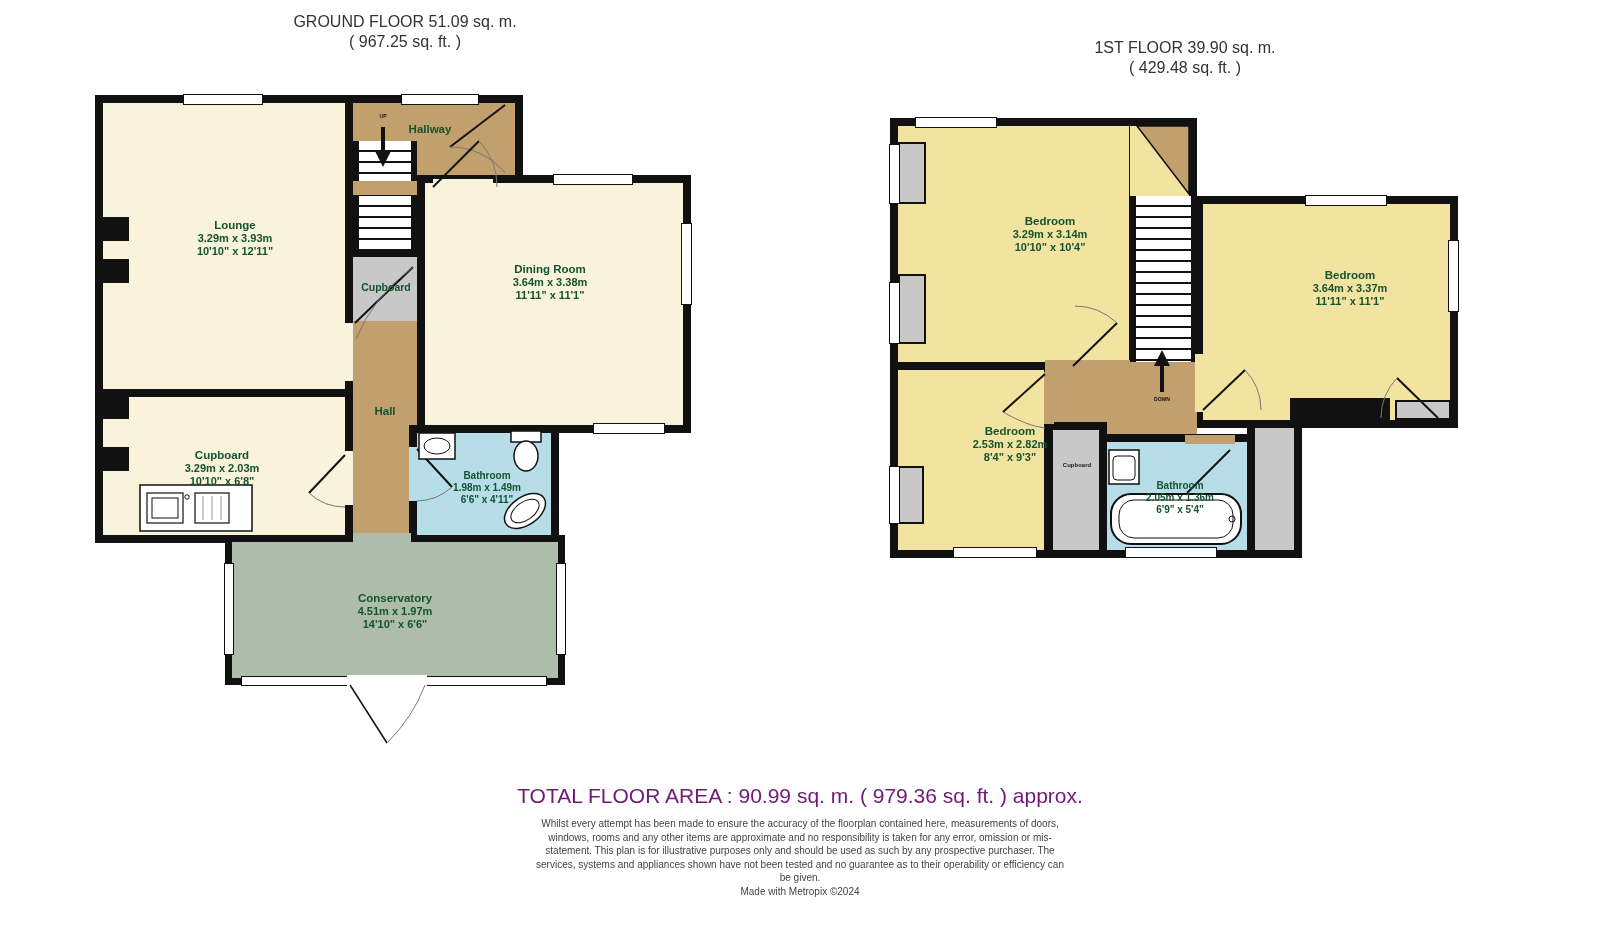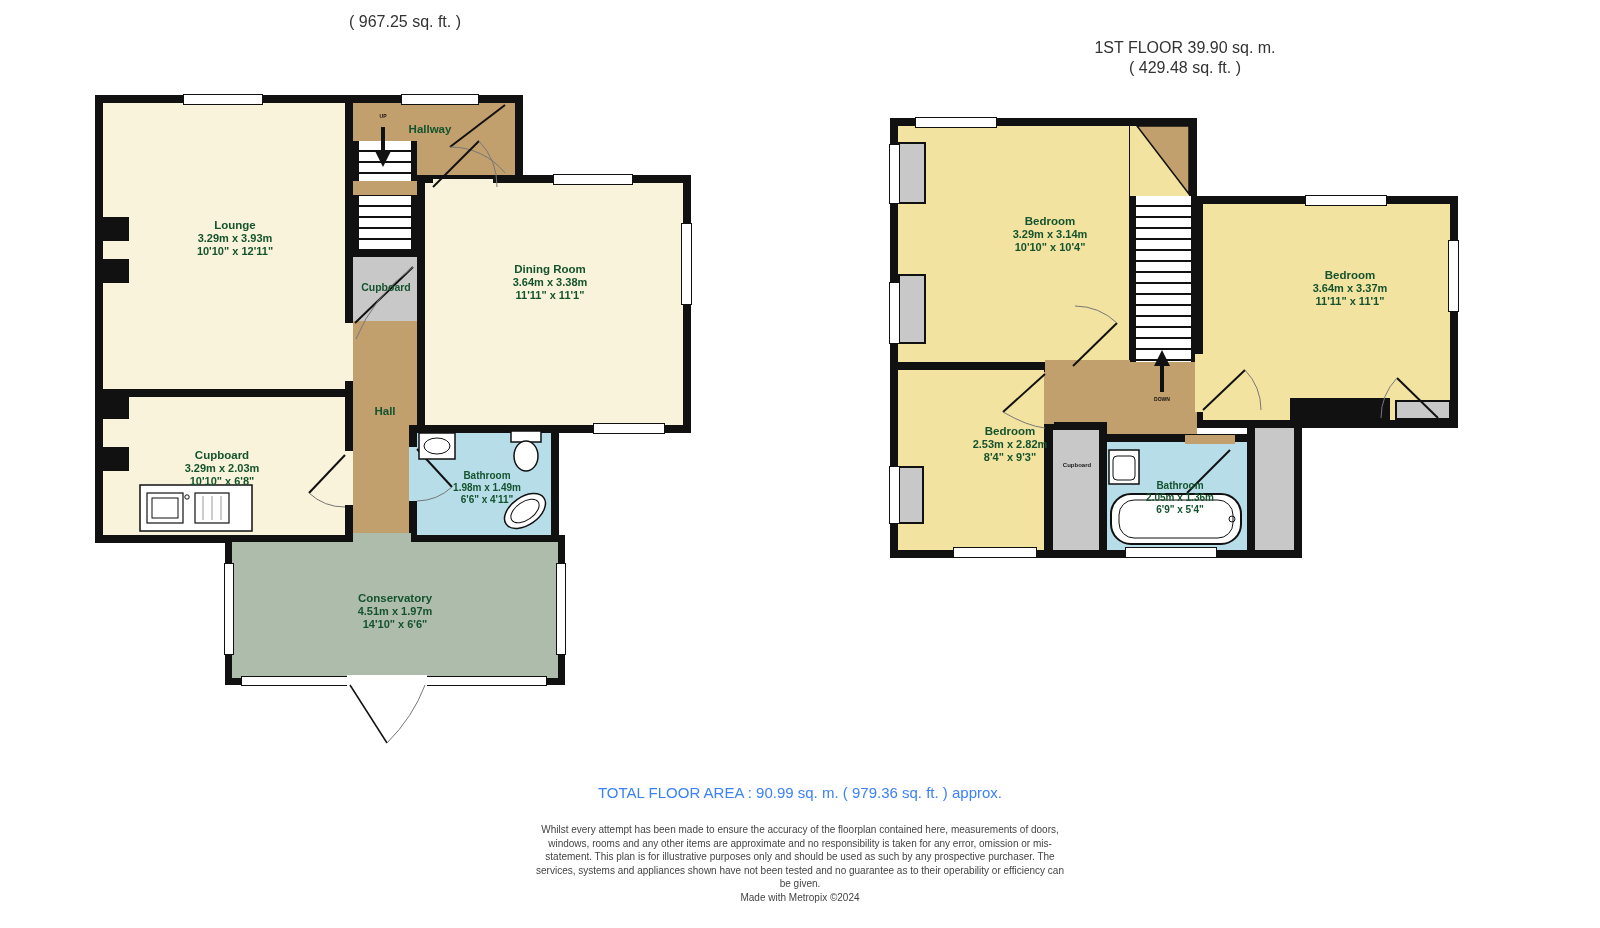--- a/index.html
+++ b/index.html
@@ -21,28 +21,29 @@
   .svg-overlay{position:absolute;left:0;top:0;z-index:8;}
 
   .room-label{position:absolute;text-align:center;z-index:10;color:#14532d;}
   .rl-name{font-size:11.5px;font-weight:bold;line-height:13px;}
   .rl-dims{font-size:11px;font-weight:bold;line-height:13px;}
   .small-label .rl-name,.small-label .rl-dims{font-size:10px;line-height:12px;}
   .tiny-label{position:absolute;text-align:center;font-size:6px;font-weight:bold;z-index:10;color:#1a1a1a;}
   .stair-dir{position:absolute;text-align:center;font-size:5px;font-weight:bold;z-index:11;color:#111;}
 
   .footer{position:absolute;left:0;width:1600px;text-align:center;}
-  .total-line{font-size:15px;color:#3b82f6;}
-  .disclaimer{width:540px;margin:22px auto 0;font-size:10px;line-height:13.5px;color:#444;}
+  .total-line{font-size:21px;color:#701a75;}
+  .disclaimer{width:540px;margin:9px auto 0;font-size:10px;line-height:13.5px;color:#444;}
   .credit{margin-top:1px;font-size:10px;color:#444;}
 </style>
 </head>
 <body>
 
 <div class="plan-title" style="left:95px;top:12px;width:620px;">
+  <div>GROUND FLOOR 51.09 sq. m.</div>
   <div>( 967.25 sq. ft. )</div>
 </div>
 
 <div class="plan-title" style="left:885px;top:38px;width:600px;">
   <div>1ST FLOOR 39.90 sq. m.</div>
   <div>( 429.48 sq. ft. )</div>
 </div>
 
 <div class="canvas" style="left:95px;top:95px;width:620px;height:650px;">
 

